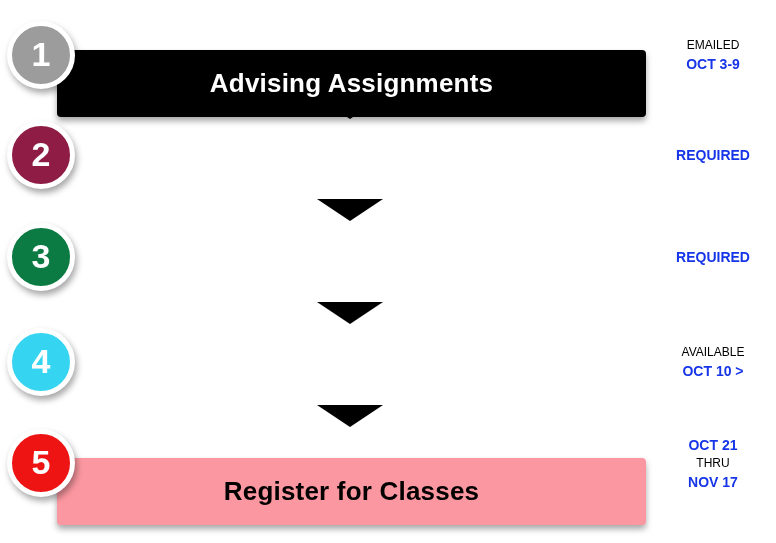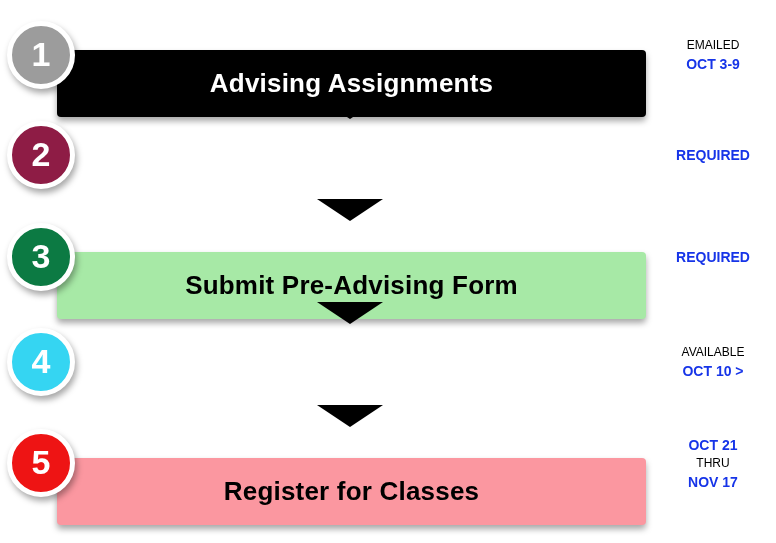--- a/index.html
+++ b/index.html
@@ -77,23 +77,20 @@
       <span>2</span>
     </div>
     <div class="note">
       <span class="accent">REQUIRED</span>
     </div>
   </div>
 
   <div class="arrow" style="top:199px;"></div>
 
   <div class="step-row" style="top: 224px; --bar: #A7E9A6; --circle: #0C7A43; --title-color: #000000;">
-    <div class="bar">
-      <span class="title">Submit Pre-Advising Form</span>
-    </div>
     <div class="circle">
       <span>3</span>
     </div>
     <div class="note">
       <span class="accent">REQUIRED</span>
     </div>
   </div>
 
   <div class="arrow" style="top:302px;"></div>
 

